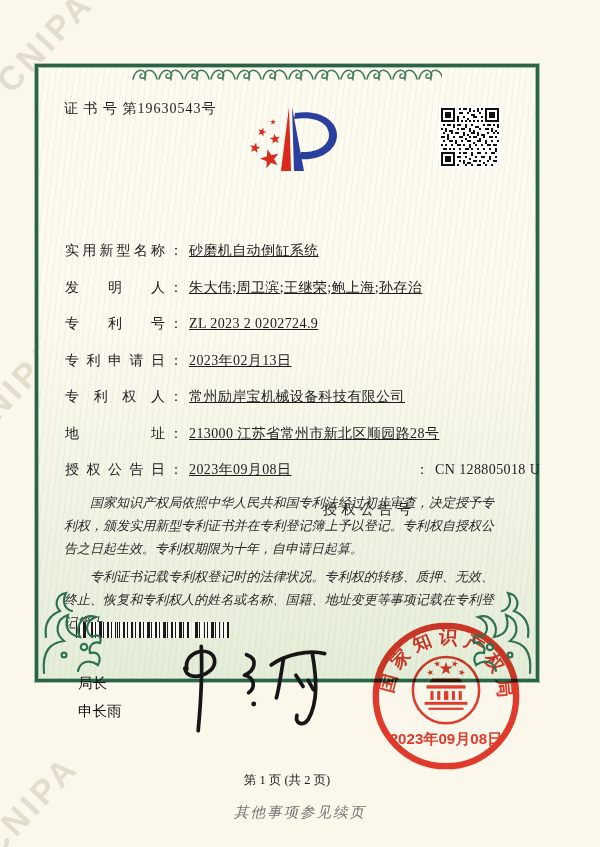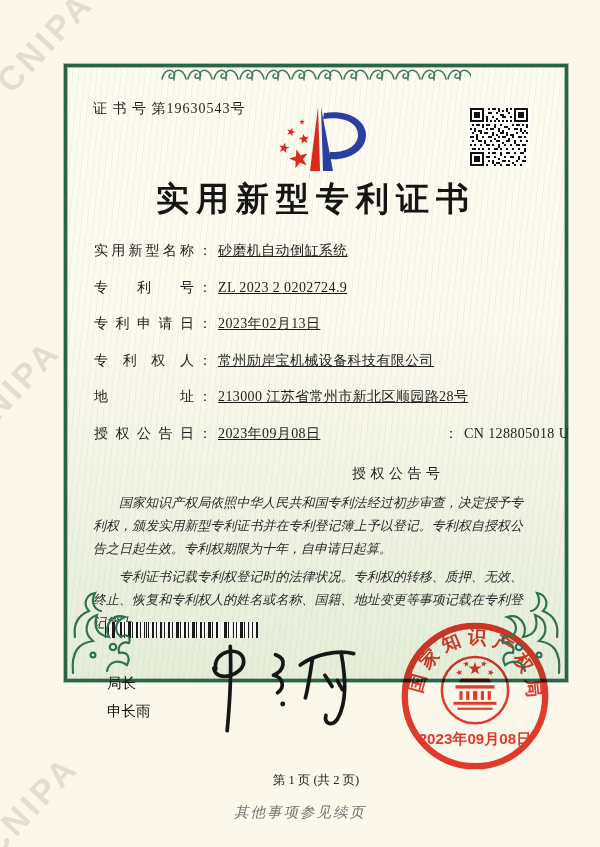--- a/index.html
+++ b/index.html
@@ -10,21 +10,21 @@
     color:#1d1d1d;
   }
   .wm{
     position:absolute;font-family:"Liberation Sans","DejaVu Sans",sans-serif;
     font-weight:bold;font-size:34px;letter-spacing:4px;
     color:rgba(142,132,102,0.22);
     transform:translate(-50%,-50%) rotate(-47deg);
     white-space:nowrap;pointer-events:none;z-index:1;
   }
   .certificate{
-    position:absolute;left:64px;top:64px;width:504px;height:618px;
+    position:absolute;left:35px;top:64px;width:504px;height:618px;
     box-sizing:border-box;
     border:3px solid #2b6347;
     box-shadow:0 0 0 1px #a3bfa9, inset 0 0 0 1px #a3bfa9;
     background:
       repeating-linear-gradient(96deg, rgba(95,145,105,0.07) 0 1px, rgba(0,0,0,0) 1px 6px),
       linear-gradient(180deg,#fdfaf0 0%,#fcf9ee 42%,#f1f3e4 72%,#e4edd8 100%);
     z-index:2;
   }
   .cert-number{position:absolute;left:26px;top:33px;font-size:14px;letter-spacing:1px;}
   .logo{position:absolute;left:207px;top:34px;width:105px;height:74px;}
@@ -127,25 +127,27 @@
                M1,16h1v1H1z M4,16h2v1H4z M7,16h1v2H7z M10,16h1v1h-1z M13,16h2v1h-2z M16,17h1v1h-1z M18,16h2v1h-2z M22,16h1v2h-1z M25,16h1v1h-1z M28,16h1v1h-1z
                M0,18h1v1H0z M2,18h1v1h-1z M5,18h1v1H5z M8,18h2v1H8z M11,18h1v1h-1z M14,18h1v2h-1z M17,18h1v1h-1z M20,18h1v1h-1z M23,18h2v1h-2z M26,18h2v1h-2z
                M1,20h2v1H1z M4,20h1v1H4z M6,20h1v1H6z M9,20h1v1H9z M12,20h2v1h-2z M15,20h1v1h-1z M18,20h1v1h-1z M21,20h1v1h-1z M24,20h1v1h-1z M27,20h1v2h-1z
                M9,22h1v1H9z M11,22h2v1h-2z M15,22h1v2h-1z M18,22h2v1h-2z M22,22h1v1h-1z M25,22h2v1h-2z
                M8,24h2v1H8z M12,24h1v1h-1z M14,25h1v1h-1z M17,24h1v1h-1z M20,24h2v1h-2z M24,24h1v2h-1z M27,24h1v1h-1z
                M9,26h1v1H9z M11,26h1v2h-1z M13,27h2v1h-2z M16,26h2v1h-2z M19,26h1v1h-1z M21,27h1v1h-1z M23,26h1v1h-1z M26,26h2v1h-2z
                M8,28h1v1H8z M12,28h1v1h-1z M15,28h1v1h-1z M18,28h2v1h-2z M22,28h1v1h-1z M25,28h1v1h-1z"></path>
     </g>
   </svg>
 
-  <div class="title">实用新型专利证书</div>
 
   <div class="fields">
     <div class="frow">
       <span class="flabel">实用新型名称</span><span class="fcolon">：</span><span class="fvalue">砂磨机自动倒缸系统</span>
+    </div>
+    <div class="frow">
+      <span class="flabel">发明人</span><span class="fcolon">：</span><span class="fvalue">朱大伟;周卫滨;王继荣;鲍上海;孙存治</span>
     </div>
     <div class="frow">
       <span class="flabel">专利号</span><span class="fcolon">：</span><span class="fvalue">ZL 2023 2 0202724.9</span>
     </div>
     <div class="frow">
       <span class="flabel">专利申请日</span><span class="fcolon">：</span><span class="fvalue">2023年02月13日</span>
     </div>
     <div class="frow">
       <span class="flabel">专利权人</span><span class="fcolon">：</span><span class="fvalue">常州励岸宝机械设备科技有限公司</span>
     </div>

